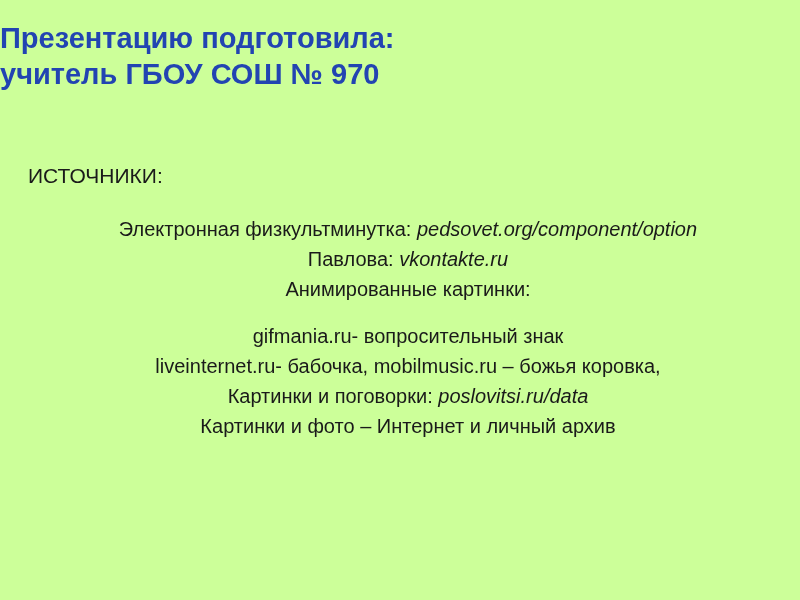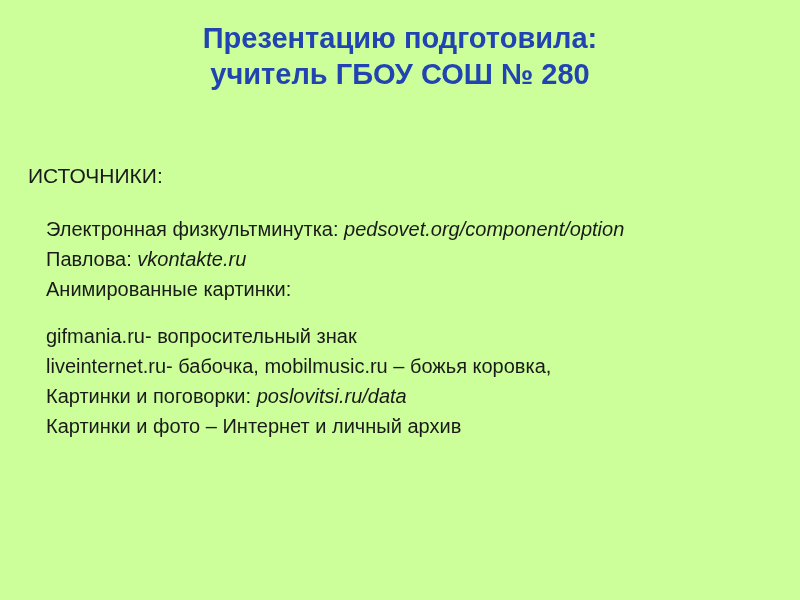--- a/index.html
+++ b/index.html
@@ -15,21 +15,20 @@
   }
   .slide {
     position: absolute;
     inset: 0;
   }
   .title {
     position: absolute;
     top: 20px;
     left: 0;
     width: 100%;
-    text-align: center;
     font-size: 29px;
     font-weight: bold;
     line-height: 36px;
   }
   .sources-heading {
     position: absolute;
     top: 164px;
     left: 0;
     width: 100%;
     text-align: left;
@@ -37,40 +36,41 @@
     font-weight: normal;
     padding-left: 28px;
   }
   .sources {
     position: absolute;
     top: 214px;
     left: 46px;
     right: 30px;
     font-size: 20px;
     line-height: 30px;
+    text-align: center;
   }
   .source-line {
     margin: 0;
     white-space: nowrap;
   }
   .source-line.gap-before {
     margin-top: 17px;
   }
   .source-line span.italic {
     font-style: italic;
   }
 </style>
 </head>
 <body style="background: rgb(204, 255, 153); color: rgb(26, 26, 26);">
 
 <div class="slide">
 
   <div class="title" style="color: rgb(34, 68, 178);">
     <div>Презентацию подготовила:</div>
-    <div>учитель ГБОУ СОШ № 280</div>
+    <div>учитель ГБОУ СОШ № 970</div>
   </div>
 
   <div class="sources-heading">ИСТОЧНИКИ:</div>
 
   <div class="sources" id="sources">
       <div class="source-line"><span>Электронная физкультминутка: </span><span class="italic">pedsovet.org/component/option</span></div>
       <div class="source-line"><span>Павлова: </span><span class="italic">vkontakte.ru</span></div>
       <div class="source-line"><span>Анимированные картинки:</span></div>
       <div class="source-line gap-before"><span>gifmania.ru- вопросительный знак</span></div>
       <div class="source-line"><span>liveinternet.ru- бабочка, mobilmusic.ru – божья коровка,</span></div>

